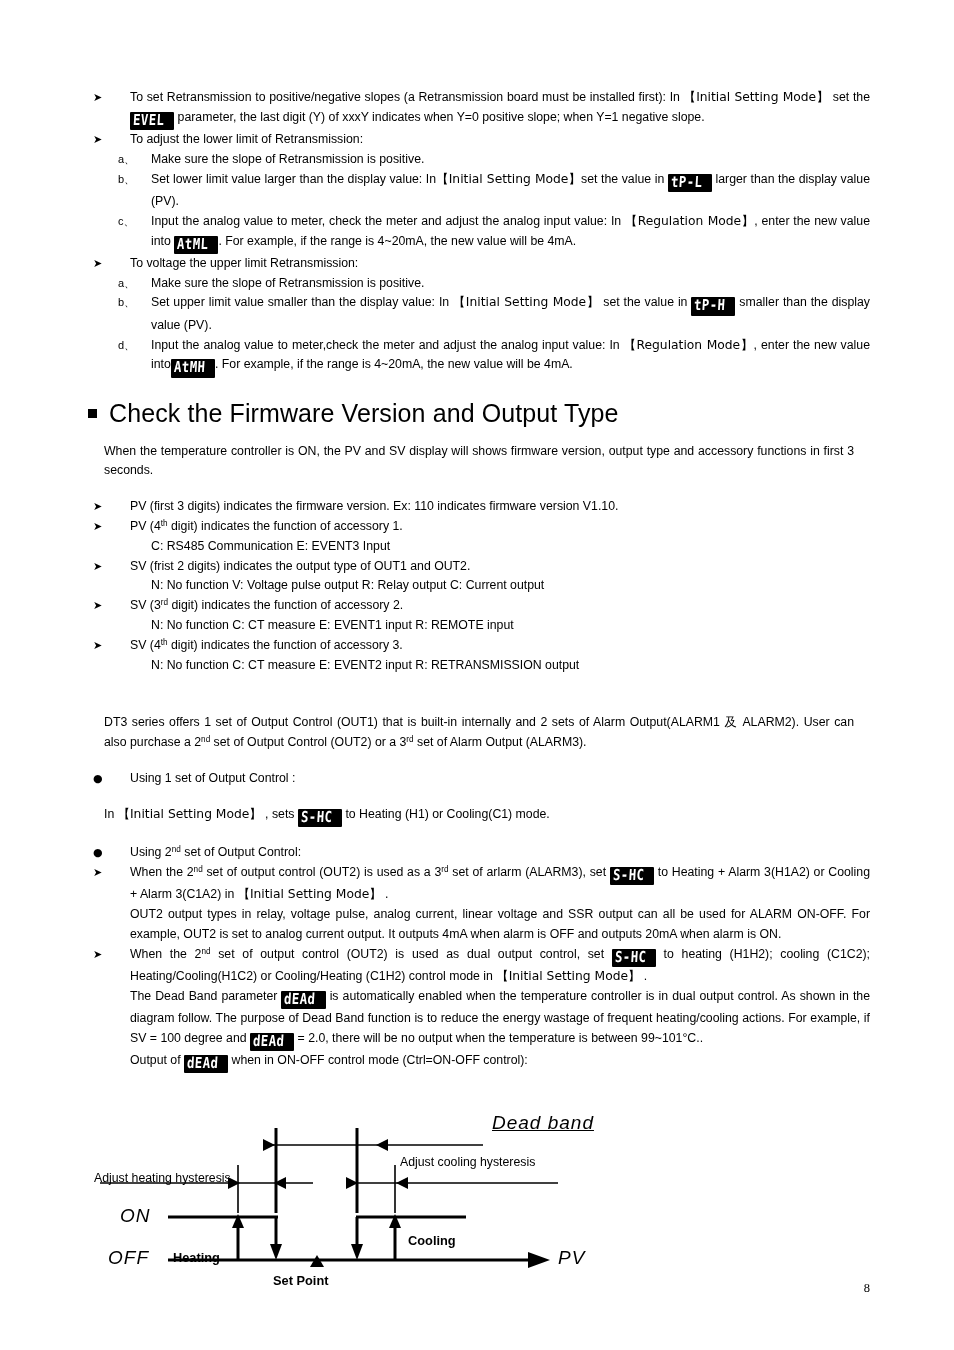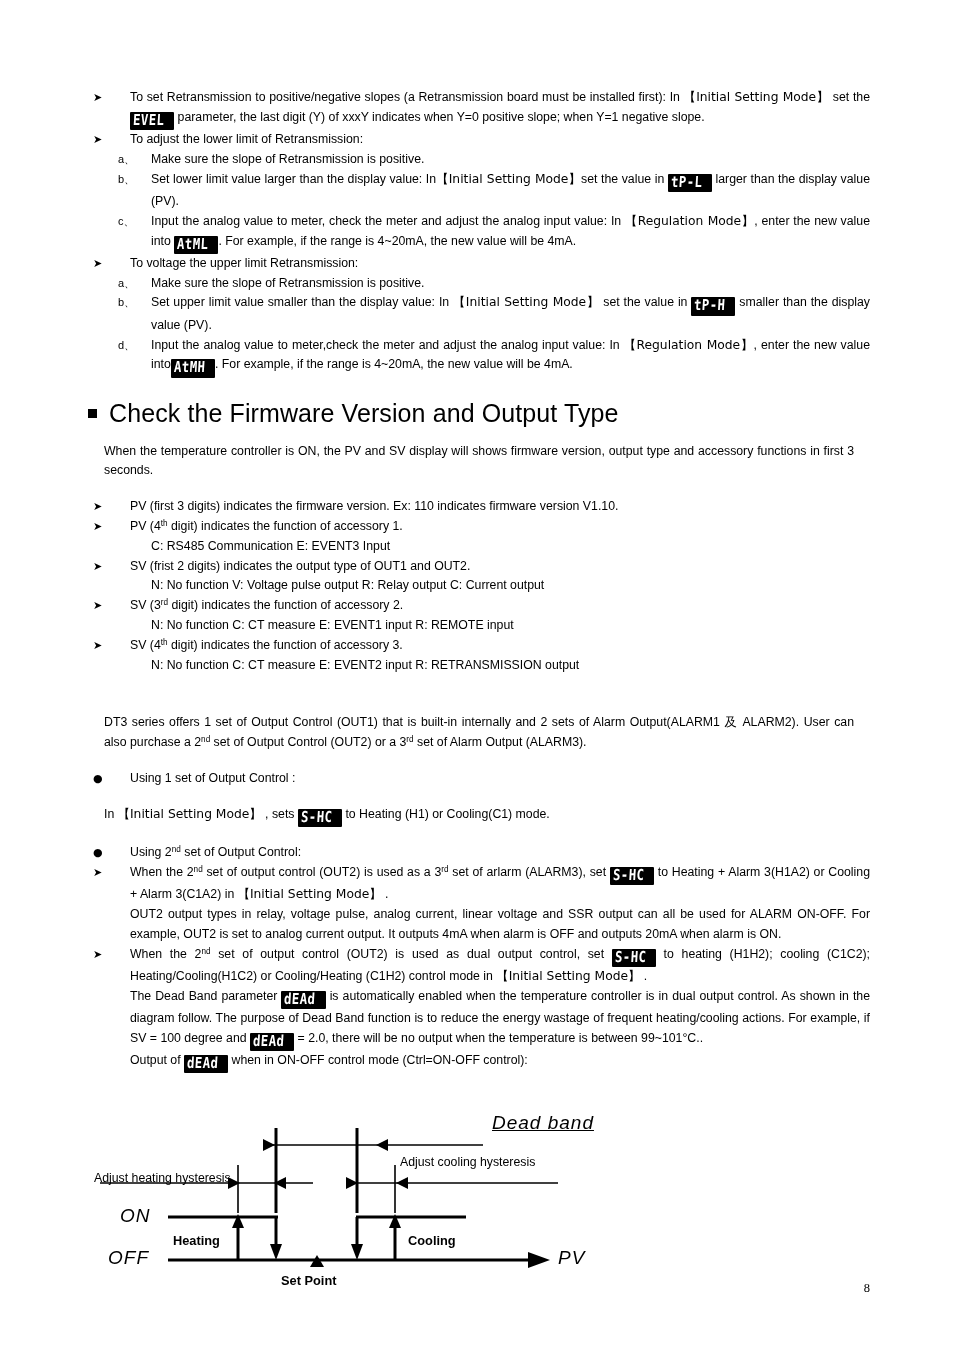--- a/index.html
+++ b/index.html
@@ -339,22 +339,22 @@
         <polygon points="301,133 307,119 313,133" fill="#000"></polygon>
 
         <polygon points="222,172 236,172 229,160" fill="#000"></polygon>
       </svg>
 
       <div class="dg-label" style="left:6px; top:44px;margin-top:32px;">Adjust heating hysteresis</div>
       <div class="dg-label" style="left:312px; top:60px;">Adjust cooling hysteresis</div>
       <div class="dg-italic" style="left:404px; top:17px; text-decoration: underline;">Dead band</div>
       <div class="dg-italic" style="left:32px; top:110px;">ON</div>
       <div class="dg-italic" style="left:20px; top:152px;">OFF</div>
-      <div class="dg-bold" style="left:85px; top:138px;">Heating</div>
+      <div class="dg-bold" style="left:85px; top:155px;">Heating</div>
       <div class="dg-bold" style="left:320px; top:138px;text-align:right;">Cooling</div>
-      <div class="dg-bold" style="left:193px; top:178px;">Set Point</div>
+      <div class="dg-bold" style="left:185px; top:178px;">Set Point</div>
       <div class="dg-italic" style="left:470px; top:152px;">PV</div>
     </div>
 
   </div>
 
   <div class="page-num">8</div>
 </div>
 
 </body></html>

